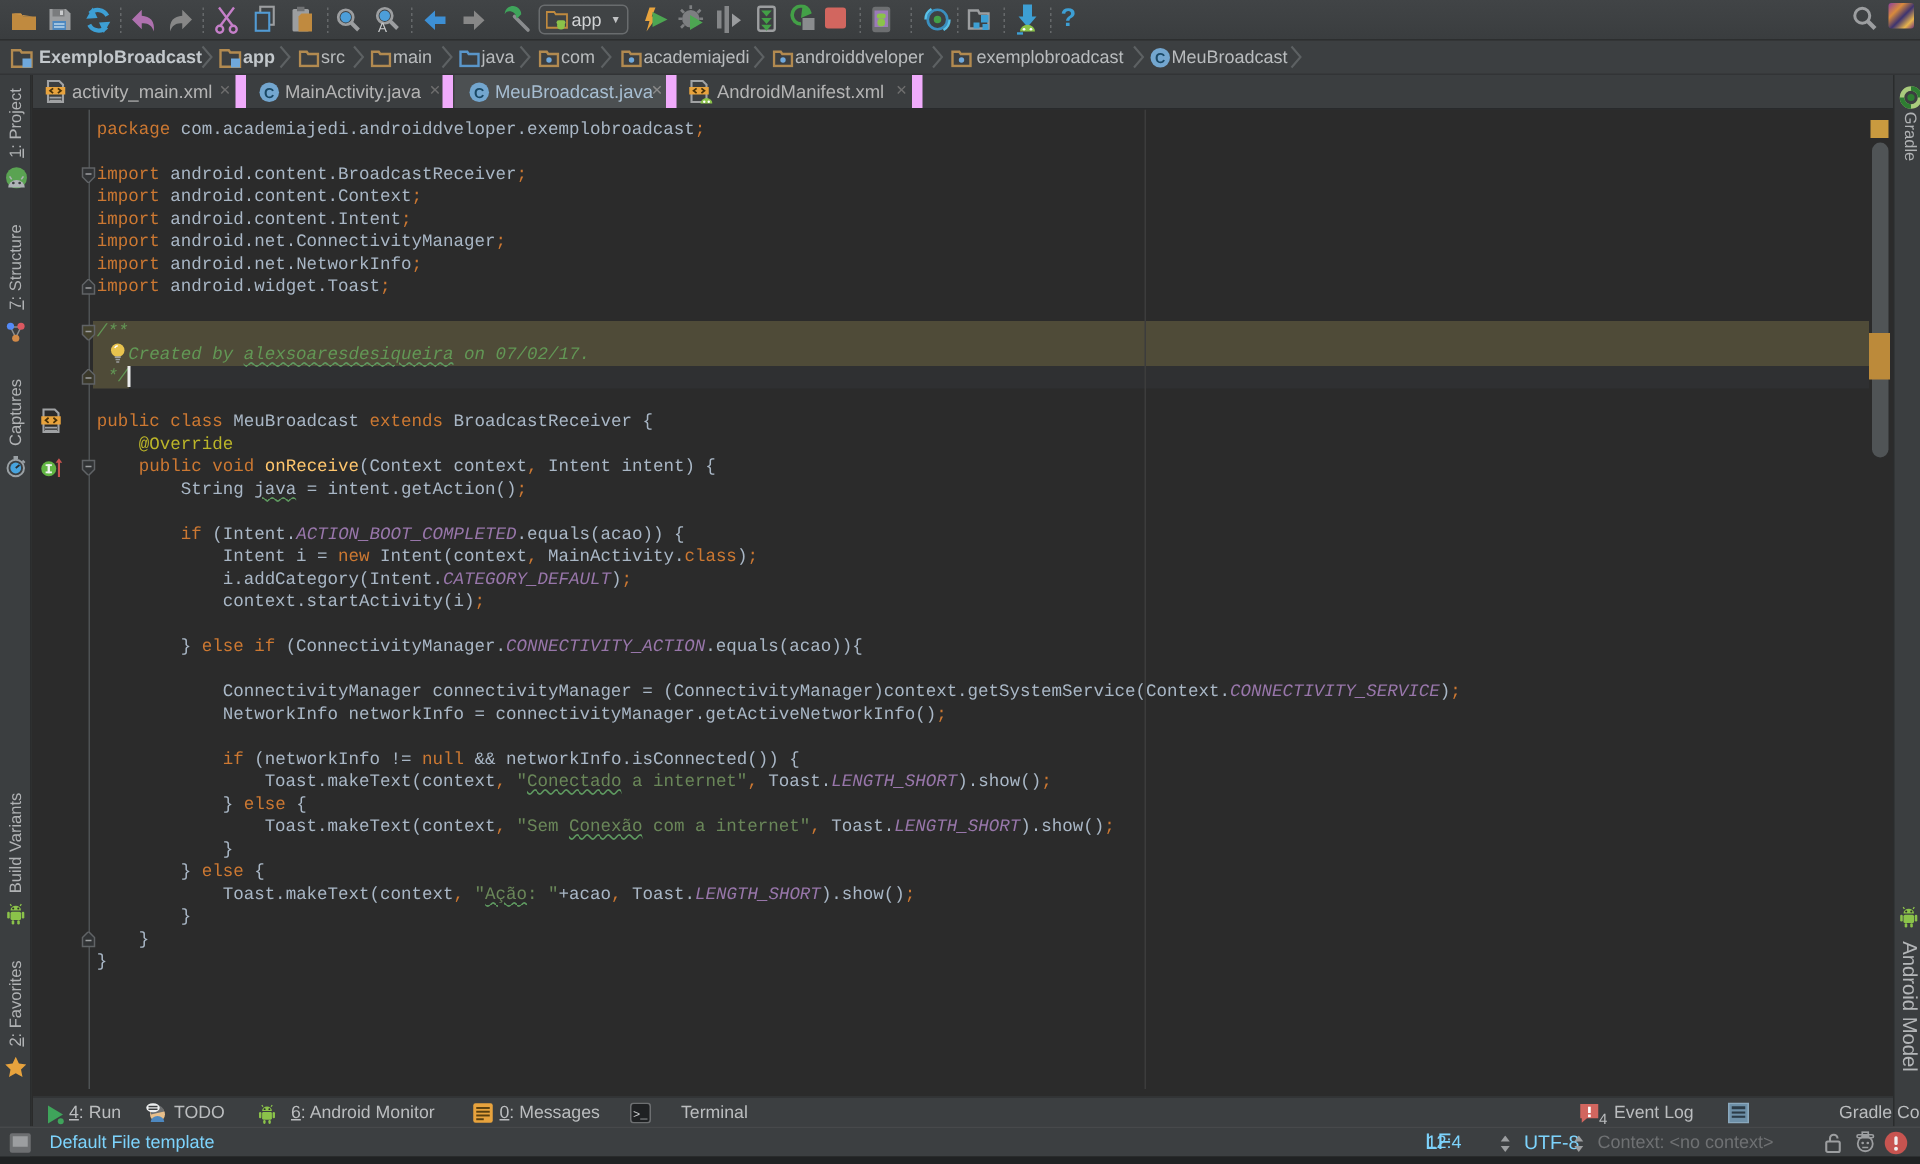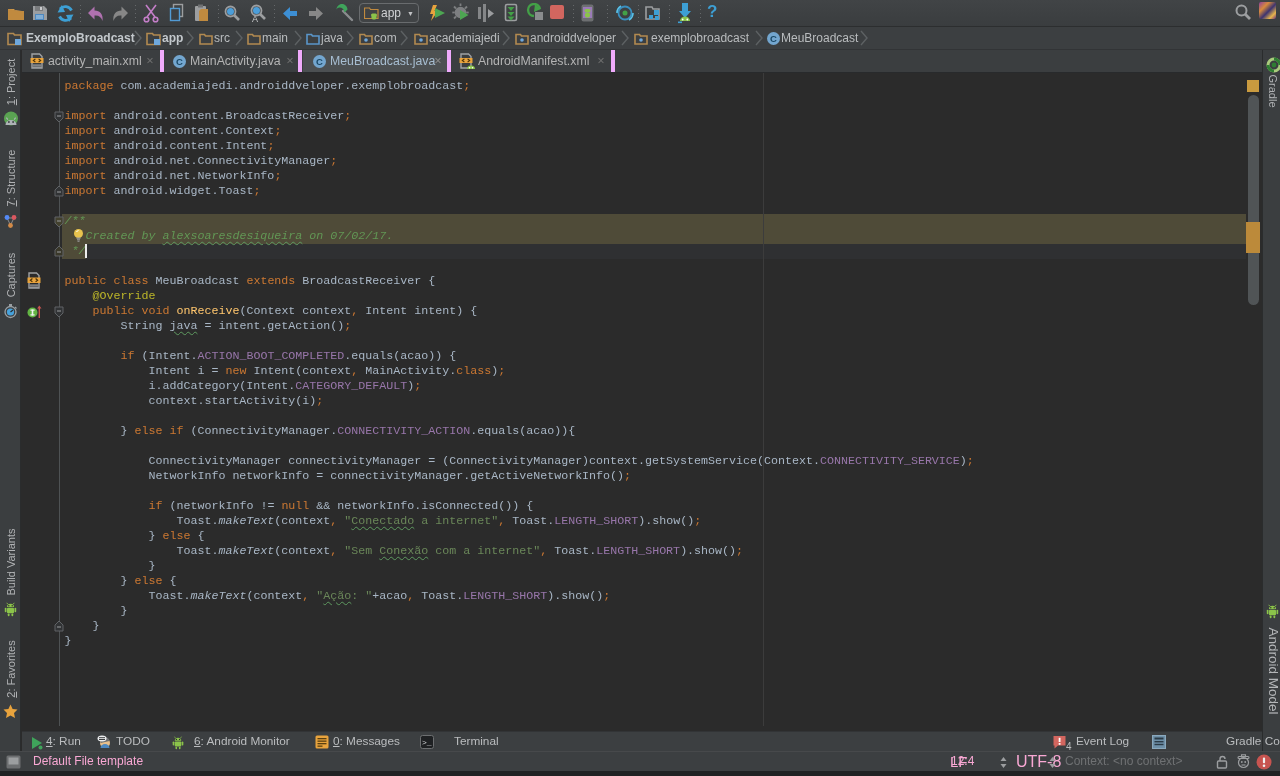--- a/index.html
+++ b/index.html
@@ -8,36 +8,36 @@
 #tabbar{position:absolute;left:22px;top:50px;width:1240px;height:23px;background:#3b3e40;border-bottom:1px solid #282a2c}
 #leftstrip{position:absolute;left:0;top:50px;width:21px;height:726px;background:#3b3e40;border-right:1px solid #2a2c2d}
 #rightstrip{position:absolute;left:1262px;top:50px;width:18px;height:726px;background:#3b3e40;border-left:1px solid #2a2c2d}
 #editor{position:absolute;left:22px;top:73px;width:1224px;height:653px;background:#2b2b2b;overflow:hidden}
 #stripe{position:absolute;left:1246px;top:73px;width:16px;height:653px;background:#2b2b2b}
 #bottombar{position:absolute;left:22px;top:731px;width:1240px;height:20px;background:#3c3f41;border-top:1px solid #323436}
 #statusbar{position:absolute;left:0;top:751px;width:1280px;height:20px;background:#3c3f41;border-top:1px solid #47494b}
 #bottomedge{position:absolute;left:0;top:771px;width:1280px;height:5px;background:#202223}
 .vtextL{position:absolute;white-space:nowrap;font-size:11px;color:#b0b2b4;transform:translate(-50%,-50%) rotate(-90deg)}
 .vtextR{position:absolute;white-space:nowrap;font-size:11px;color:#b0b2b4;transform:translate(-50%,-50%) rotate(90deg)}
-.tab{position:absolute;top:0;height:22px;border-right:4px solid #f0abfc;background:#3b3e40}
+.tab{position:absolute;top:0;height:22px;border-right:7px solid #f0abfc;background:#3b3e40}
 .tab .tx{position:absolute;top:0;height:22px;line-height:22px;font-size:12.3px;color:#b4b4b4;white-space:nowrap}
 .tab .cl{position:absolute;top:0;height:22px;line-height:21px;font-size:9.5px;color:#6e6e6e}
 .crumbtx{position:absolute;top:0;height:23px;line-height:22px;font-size:12px;color:#b9bcbe;white-space:nowrap}
 .chev{position:absolute;top:3px;width:8px;height:16px}
 pre{position:absolute;left:42.5px;top:5.5px;font-family:"Liberation Mono",monospace;font-size:11.67px;line-height:15px;color:#a9b7c6;white-space:pre}
 pre .k{color:#cc7832}
 pre .s{color:#6a8759}
 pre .c{color:#629755;font-style:italic}
 pre .a{color:#bbb529}
 pre .m{color:#ffc66d}
-pre .p{color:#9876aa;}
-pre .sm{font-style:italic}
+pre .p{color:#9876aa;font-style:italic}
+pre .sm{}
 .w{text-decoration:underline;text-decoration-style:wavy;text-decoration-color:#5e9a60;text-decoration-thickness:1px;text-underline-offset:2px}
 .blabel{position:absolute;top:0;height:20px;line-height:19px;font-size:11.8px;color:#bbbdbf;white-space:nowrap}
-.slabel{position:absolute;top:0;height:20px;line-height:19px;font-size:11.5px;color:#f9a8d4;white-space:nowrap}
+.slabel{position:absolute;top:0;height:20px;line-height:19px;font-size:11.5px;color:#7dd3fc;white-space:nowrap}
 .icon{position:absolute}
 .tsep{position:absolute;top:5px;width:1px;height:17px;background-image:repeating-linear-gradient(#65686a 0 1.5px,transparent 1.5px 4px)}
 .cbo{position:absolute;top:3px;width:60px;height:20px;border:1px solid #696c6e;border-radius:4px;background:#404345;display:flex;color:#d0d2d4;font-size:12px}
 .cbo span{line-height:19px}
 .cbo .dar{font-size:7px;color:#c0c2c4;margin-left:6px;line-height:20px}
 .fold{position:absolute;left:32px;width:10px;height:11px}
 </style></head>
 <body>
 <div id="toolbar">
 <svg class="icon" style="left:7px;top:5px" width="18" height="17" viewBox="0 0 18 17">
@@ -525,21 +525,21 @@
       <rect x="0.5" y="0.5" width="14" height="13" rx="1.5" fill="#6d6f71"></rect>
       <rect x="2.5" y="2.5" width="10" height="7" fill="#9c9ea0"></rect>
     </svg>
 <span class="slabel" style="left:33px;font-size:12px">Default File template</span>
 <span class="slabel" style="left:951px;font-size:12px">12:4</span>
 <span class="slabel" style="left:950px;font-size:15px">LF</span>
 <svg class="icon" style="left:1000px;top:5px" width="7" height="11" viewBox="0 0 7 11">
       <path d="M3.5 0 L6.5 4 H0.5 z" fill="#9c9ea0"></path>
       <path d="M3.5 11 L6.5 7 H0.5 z" fill="#9c9ea0"></path>
     </svg>
-<span class="slabel" style="left:1016px;font-size:16px">UTF-8</span>
+<span class="slabel" style="left:1016px;font-size:13px">UTF-8</span>
 <svg class="icon" style="left:1049px;top:5px" width="7" height="11" viewBox="0 0 7 11">
       <path d="M3.5 0 L6.5 4 H0.5 z" fill="#9c9ea0"></path>
       <path d="M3.5 11 L6.5 7 H0.5 z" fill="#9c9ea0"></path>
     </svg>
 <span class="slabel" style="left:1065px;font-size:12px;color:#6f7173">Context: &lt;no context&gt;</span>
 <svg class="icon" style="left:1216px;top:3px" width="12" height="14" viewBox="0 0 12 14">
       <rect x="1.5" y="6" width="9" height="7" rx="1" fill="none" stroke="#9c9ea0" stroke-width="1.4"></rect>
       <path d="M4 6 V4 a2.5 2.5 0 0 1 5 0" fill="none" stroke="#9c9ea0" stroke-width="1.4"></path>
     </svg>
 <svg class="icon" style="left:1236px;top:2px" width="15" height="16" viewBox="0 0 15 16">

